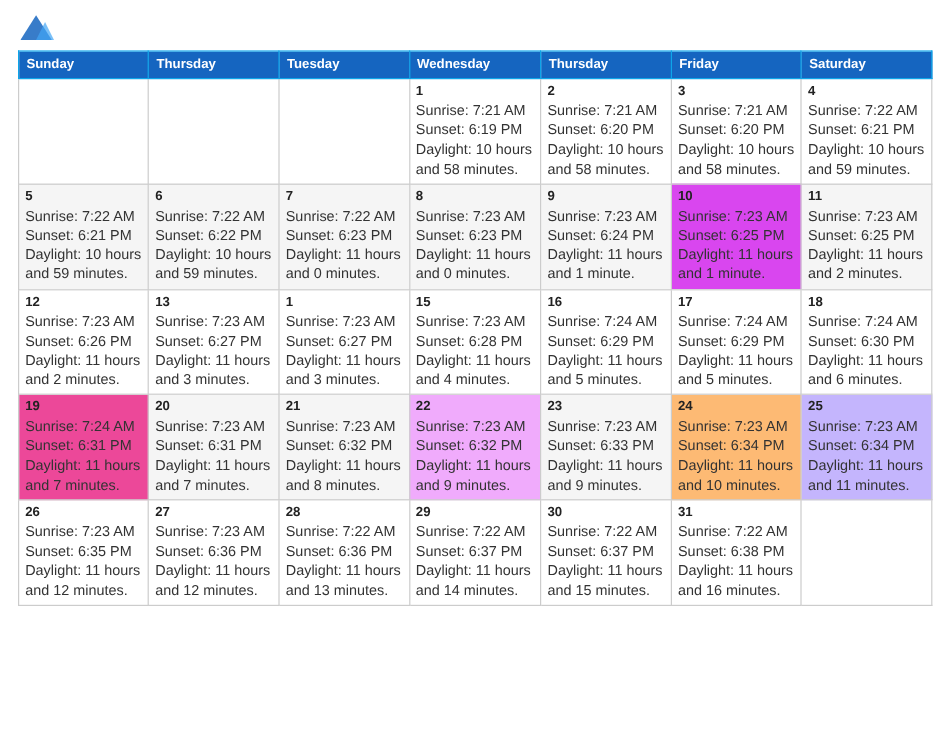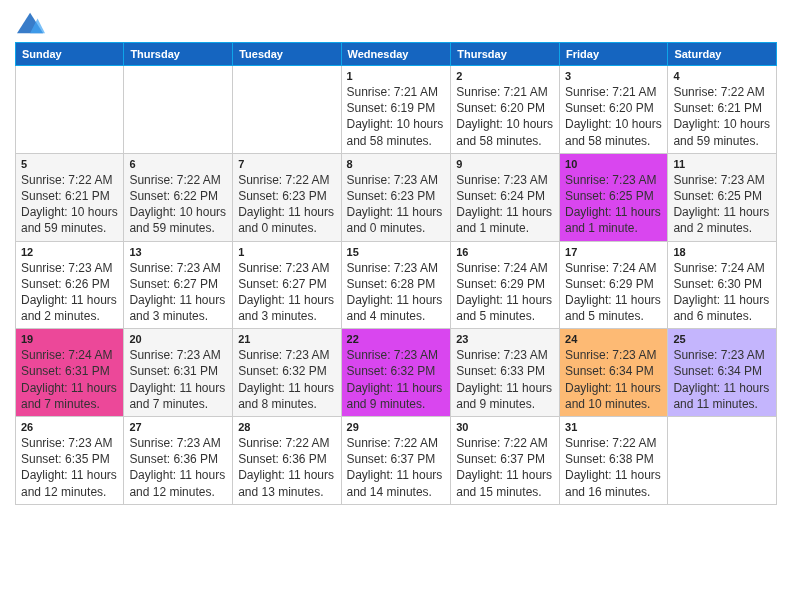--- a/index.html
+++ b/index.html
@@ -212,21 +212,21 @@
             <div class="day-info">Sunrise: 7:24 AM<br>Sunset: 6:31 PM<br>Daylight: 11 hours and 7 minutes.</div>
           </td>
           <td style="background: rgb(245, 245, 245); margin-top: 32px;">
             <div class="day-number">20</div>
             <div class="day-info">Sunrise: 7:23 AM<br>Sunset: 6:31 PM<br>Daylight: 11 hours and 7 minutes.</div>
           </td>
           <td style="background: rgb(245, 245, 245);">
             <div class="day-number">21</div>
             <div class="day-info">Sunrise: 7:23 AM<br>Sunset: 6:32 PM<br>Daylight: 11 hours and 8 minutes.</div>
           </td>
-          <td style="background: #d946ef;">
+          <td style="background: #f0abfc;">
             <div class="day-number">22</div>
             <div class="day-info">Sunrise: 7:23 AM<br>Sunset: 6:32 PM<br>Daylight: 11 hours and 9 minutes.</div>
           </td>
           <td style="background: rgb(245, 245, 245);">
             <div class="day-number">23</div>
             <div class="day-info">Sunrise: 7:23 AM<br>Sunset: 6:33 PM<br>Daylight: 11 hours and 9 minutes.</div>
           </td>
           <td style="background: #fdba74;">
             <div class="day-number">24</div>
             <div class="day-info">Sunrise: 7:23 AM<br>Sunset: 6:34 PM<br>Daylight: 11 hours and 10 minutes.</div>

